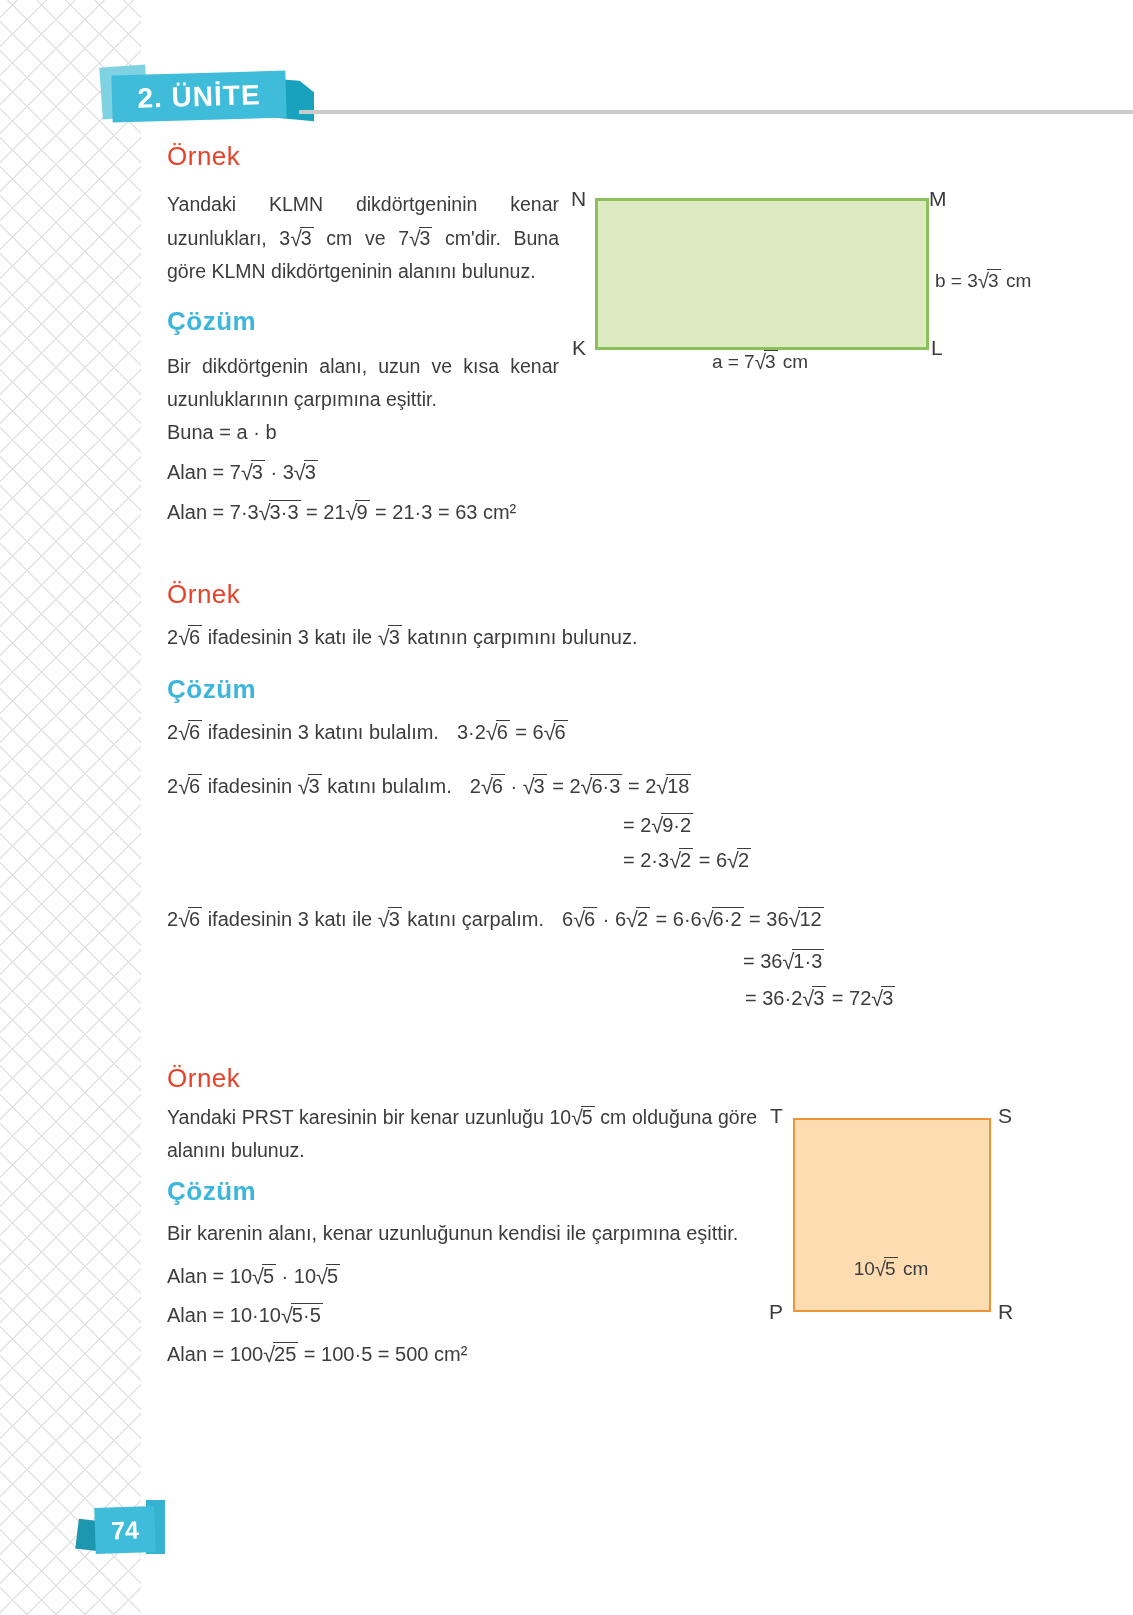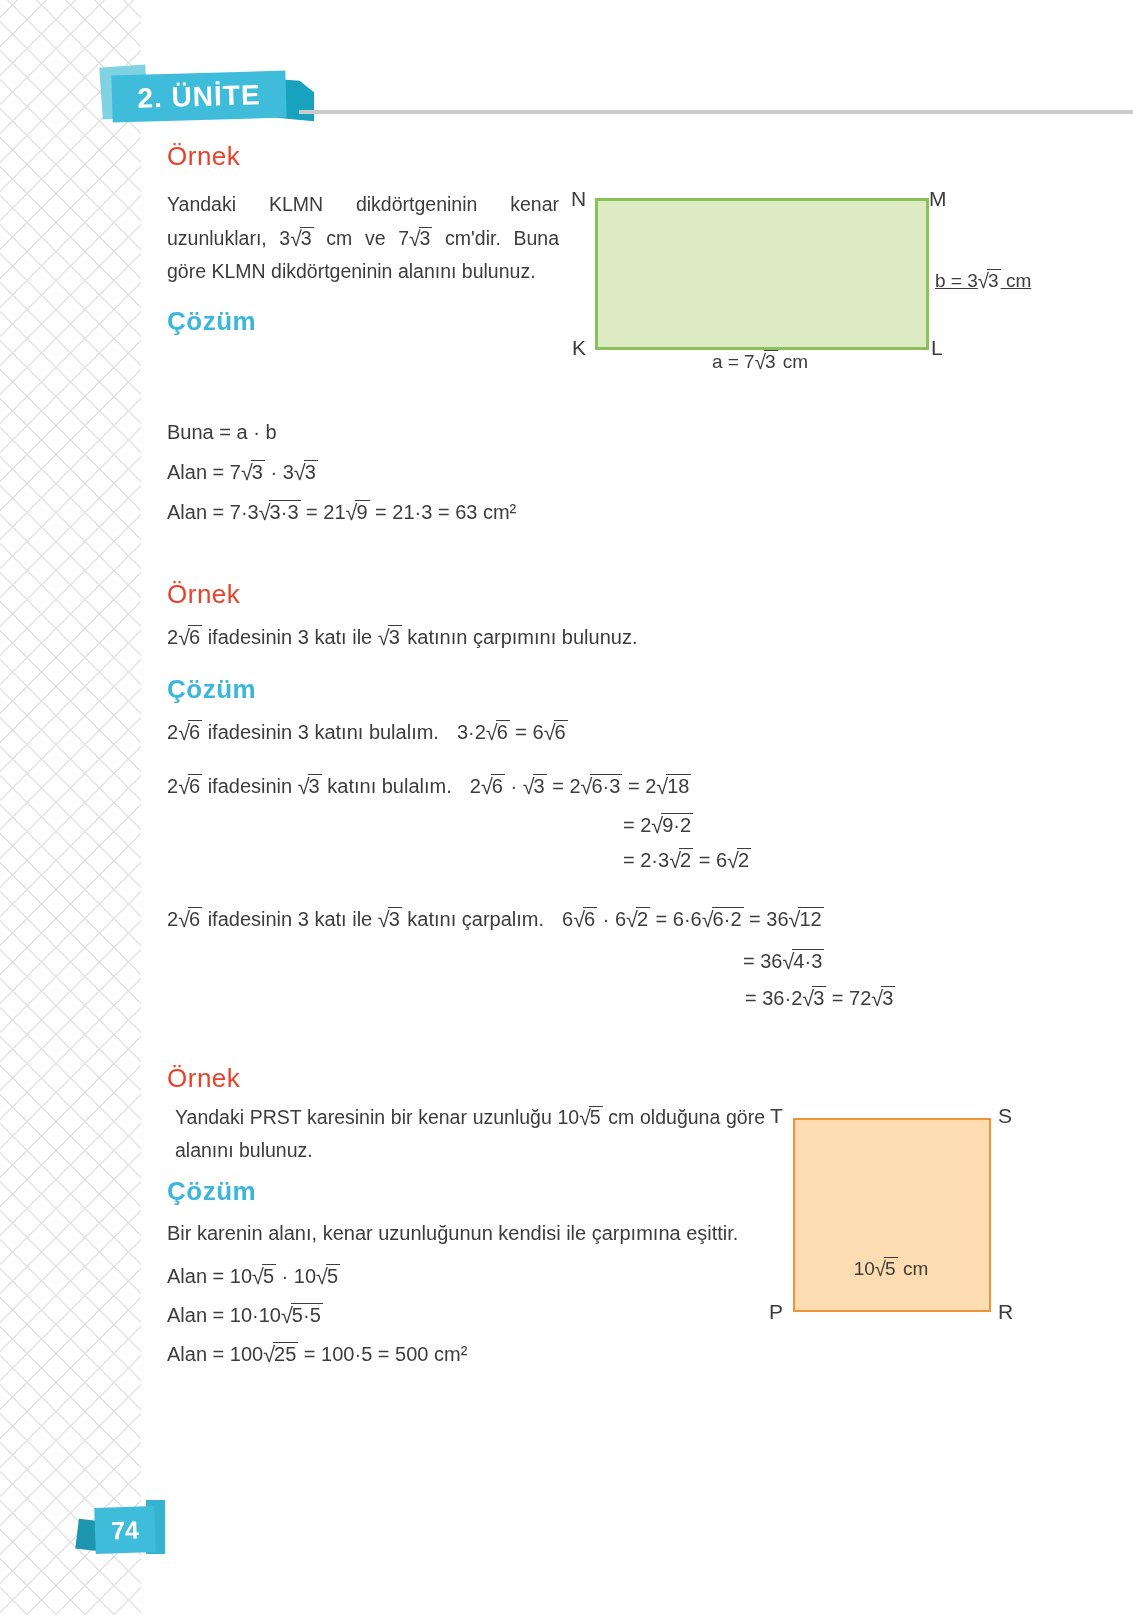--- a/index.html
+++ b/index.html
@@ -66,25 +66,26 @@
 
   <div class="h-ornek" style="left:167px;top:141px;">Örnek</div>
 
   <div class="para" style="left:167px;top:188px;width:392px;">Yandaki KLMN dikdörtgeninin kenar uzunlukları, 3<span class="sq"><span class="rs">√</span><span class="rb">3</span></span> cm ve 7<span class="sq"><span class="rs">√</span><span class="rb">3</span></span> cm'dir. Buna göre KLMN dikdörtgeninin alanını bulunuz.</div>
 
   <div class="diag-rect"></div>
   <div class="corner" style="left:571px;top:187px;">N</div>
   <div class="corner" style="left:929px;top:187px;">M</div>
   <div class="corner" style="left:572px;top:336px;">K</div>
   <div class="corner" style="left:931px;top:336px;">L</div>
-  <div class="dlabel" style="left:935px;top:268px;text-decoration:underline;">b = 3<span class="sq"><span class="rs">√</span><span class="rb">3</span></span> cm</div>
+  <div class="dlabel" style="left:935px;top:268px;">b = 3<span class="sq"><span class="rs">√</span><span class="rb">3</span></span> cm</div>
   <div class="dlabel-center" style="left:595px;top:349px;width:330px;">a = 7<span class="sq"><span class="rs">√</span><span class="rb">3</span></span> cm</div>
 
   <div class="h-cozum" style="left:167px;top:306px;">Çözüm</div>
 
+  <div class="para" style="left:167px;top:350px;width:392px;">Bir dikdörtgenin alanı, uzun ve kısa kenar uzunluklarının çarpımına eşittir.</div>
 
   <div class="eq" style="left:167px;top:421px;">Buna = a · b</div>
   <div class="eq" style="left:167px;top:459px;">Alan = 7<span class="sq"><span class="rs">√</span><span class="rb">3</span></span> · 3<span class="sq"><span class="rs">√</span><span class="rb">3</span></span></div>
   <div class="eq" style="left:167px;top:499px;">Alan = 7·3<span class="sq"><span class="rs">√</span><span class="rb">3·3</span></span> = 21<span class="sq"><span class="rs">√</span><span class="rb">9</span></span> = 21·3 = 63 cm²</div>
 
   <div class="h-ornek" style="left:167px;top:579px;">Örnek</div>
 
   <div class="eq" style="left:167px;top:624px;">2<span class="sq"><span class="rs">√</span><span class="rb">6</span></span> ifadesinin 3 katı ile <span class="sq"><span class="rs">√</span><span class="rb">3</span></span> katının çarpımını bulunuz.</div>
 
   <div class="h-cozum" style="left:167px;top:674px;">Çözüm</div>
@@ -98,26 +99,26 @@
     <span>2<span class="sq"><span class="rs">√</span><span class="rb">6</span></span> ifadesinin <span class="sq"><span class="rs">√</span><span class="rb">3</span></span> katını bulalım.</span>
     <span>2<span class="sq"><span class="rs">√</span><span class="rb">6</span></span> · <span class="sq"><span class="rs">√</span><span class="rb">3</span></span> = 2<span class="sq"><span class="rs">√</span><span class="rb">6·3</span></span> = 2<span class="sq"><span class="rs">√</span><span class="rb">18</span></span></span>
   </div>
   <div class="eq" style="left:623px;top:812px;">= 2<span class="sq"><span class="rs">√</span><span class="rb">9·2</span></span></div>
   <div class="eq" style="left:623px;top:847px;">= 2·3<span class="sq"><span class="rs">√</span><span class="rb">2</span></span> = 6<span class="sq"><span class="rs">√</span><span class="rb">2</span></span></div>
 
   <div class="eqrow" style="left:167px;top:906px;">
     <span>2<span class="sq"><span class="rs">√</span><span class="rb">6</span></span> ifadesinin 3 katı ile <span class="sq"><span class="rs">√</span><span class="rb">3</span></span> katını çarpalım.</span>
     <span>6<span class="sq"><span class="rs">√</span><span class="rb">6</span></span> · 6<span class="sq"><span class="rs">√</span><span class="rb">2</span></span> = 6·6<span class="sq"><span class="rs">√</span><span class="rb">6·2</span></span> = 36<span class="sq"><span class="rs">√</span><span class="rb">12</span></span></span>
   </div>
-  <div class="eq" style="left:743px;top:948px;">= 36<span class="sq"><span class="rs">√</span><span class="rb">4·3</span></span></div>
+  <div class="eq" style="left:743px;top:948px;">= 36<span class="sq"><span class="rs">√</span><span class="rb">1·3</span></span></div>
   <div class="eq" style="left:745px;top:985px;">= 36·2<span class="sq"><span class="rs">√</span><span class="rb">3</span></span> = 72<span class="sq"><span class="rs">√</span><span class="rb">3</span></span></div>
 
   <div class="h-ornek" style="left:167px;top:1063px;">Örnek</div>
 
-  <div class="para" style="left:167px;top:1100px;width:590px;margin-left:8px;">Yandaki PRST karesinin bir kenar uzunluğu 10<span class="sq"><span class="rs">√</span><span class="rb">5</span></span> cm olduğuna göre alanını bulunuz.</div>
+  <div class="para" style="left:167px;top:1100px;width:590px;">Yandaki PRST karesinin bir kenar uzunluğu 10<span class="sq"><span class="rs">√</span><span class="rb">5</span></span> cm olduğuna göre alanını bulunuz.</div>
 
   <div class="diag-square"></div>
   <div class="corner" style="left:770px;top:1104px;">T</div>
   <div class="corner" style="left:998px;top:1104px;">S</div>
   <div class="corner" style="left:769px;top:1300px;">P</div>
   <div class="corner" style="left:998px;top:1300px;">R</div>
   <div class="dlabel-center" style="left:793px;top:1256px;width:196px;">10<span class="sq"><span class="rs">√</span><span class="rb">5</span></span> cm</div>
 
   <div class="h-cozum" style="left:167px;top:1176px;">Çözüm</div>
 

